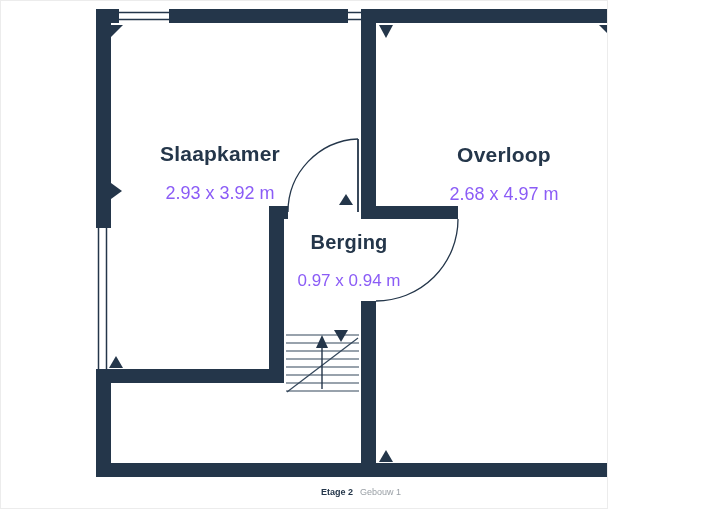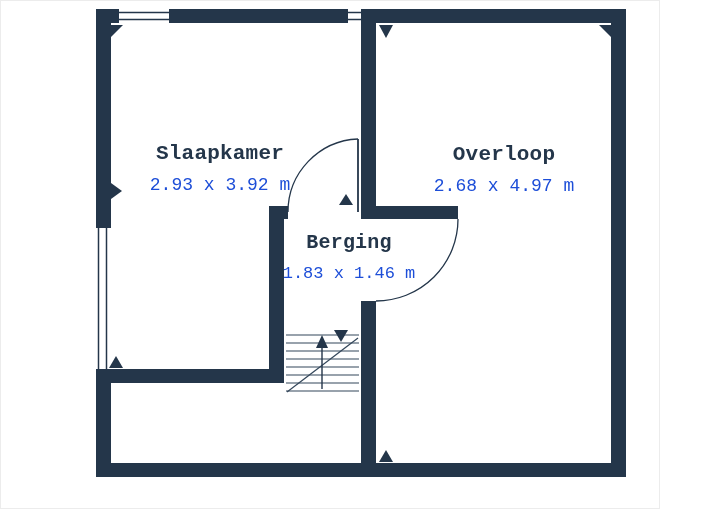--- a/index.html
+++ b/index.html
@@ -1,29 +1,29 @@
 <!DOCTYPE html>
 <html><head>
 <meta charset="utf-8">
 <style>
   html,body{margin:0;padding:0;background:#ffffff;}
   .page{
     position:relative;
-    width:660px;height:509px;
+    width:608px;height:509px;
     background:#ffffff;
     border:1px solid #ececec;
     box-sizing:border-box;
-    font-family:Liberation Mono, monospace;
+    font-family:Liberation Sans, sans-serif;
     overflow:hidden;
   }
   .wall{position:absolute;background:#24364a;}
   .svg-overlay{position:absolute;left:0;top:0;width:720px;height:509px;pointer-events:none;}
   .room-label{position:absolute;text-align:center;color:#24364a;}
   .room-name{font-weight:700;font-size:21px;letter-spacing:.2px;}
-  .room-dims{font-size:18px;margin-top:10px;font-weight:400;color:#1d4ed8;}
+  .room-dims{font-size:18px;margin-top:17px;font-weight:400;color:#8b5cf6;}
   .room-label.small .room-name{font-size:20px;}
   .room-label.small .room-dims{font-size:17px;}
   .plan-footer{
     position:absolute;left:0;top:486px;width:720px;
     text-align:center;font-size:9px;color:#24364a;
   }
   .footer-floor{font-weight:700;}
   .footer-building{color:#9aa0a6;margin-left:7px;font-weight:400;}
 </style>
 </head>
@@ -102,17 +102,20 @@
     <div class="room-dims">2.93 x 3.92 m</div>
   </div>
 
   <div class="room-label" style="left:393px;top:142px;width:220px;">
     <div class="room-name">Overloop</div>
     <div class="room-dims">2.68 x 4.97 m</div>
   </div>
 
   <div class="room-label small" style="left:268px;top:230px;width:160px;">
     <div class="room-name">Berging</div>
-    <div class="room-dims">1.83 x 1.46 m</div>
+    <div class="room-dims">0.97 x 0.94 m</div>
   </div>
 
+  <div class="plan-footer">
+    <span class="footer-floor">Etage 2</span><span class="footer-building">Gebouw 1</span>
+  </div>
 
 </div>
 
 </body></html>

